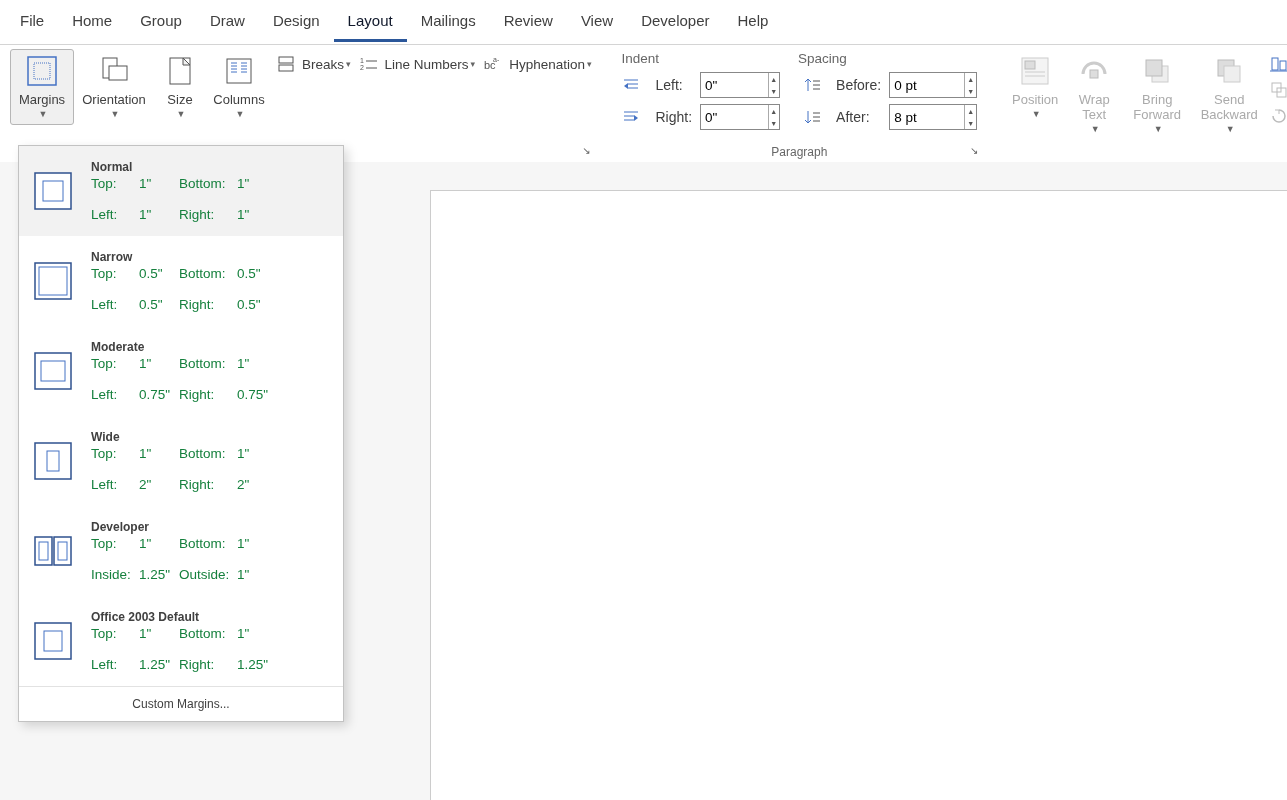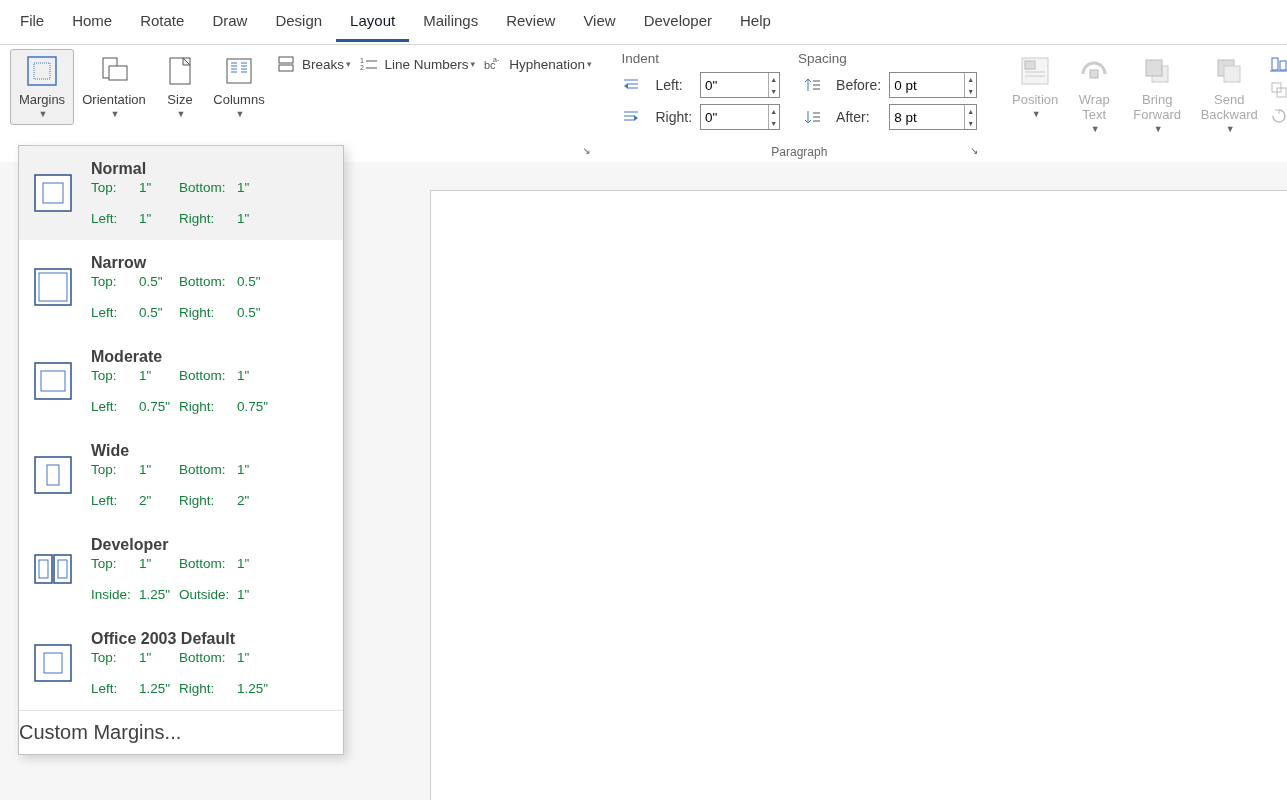--- a/index.html
+++ b/index.html
@@ -181,45 +181,45 @@
     align-items: center;
     padding: 14px 12px;
     cursor: default;
   }
   .dd-item.hover { background: #f2f2f2; }
   .dd-icon {
     width: 44px; height: 44px; margin-right: 16px;
     display:flex;align-items:center;justify-content:center;
   }
   .dd-text { flex: 1; }
-  .dd-title { font-weight: 600; font-size: 16px; margin-bottom: 2px; }
+  .dd-title { font-weight: 600; font-size: 12px; margin-bottom: 2px; }
   .dd-grid {
     display: grid;
     grid-template-columns: 48px 40px 58px 40px;
     row-gap: 16px;
     font-size: 13.5px;
     color: #15803d;
   }
   .dd-sep { height: 1px; background: #e2e2e2; }
   .dd-footer {
     padding: 10px 0;
-    text-align: left;
-    font-size: 20px;
+    text-align: center;
+    font-size: 12px;
     cursor: default;
   }
 
   .icn-marg svg, .dd-icon svg, .bigicon svg, .smallicon svg { display:block; }
 </style>
 </head>
 <body>
 
 <div class="menubar">
   <div class="menuitem">File</div>
   <div class="menuitem">Home</div>
-  <div class="menuitem">Rotate</div>
+  <div class="menuitem">Group</div>
   <div class="menuitem">Draw</div>
   <div class="menuitem">Design</div>
   <div class="menuitem active">Layout</div>
   <div class="menuitem">Mailings</div>
   <div class="menuitem">Review</div>
   <div class="menuitem">View</div>
   <div class="menuitem">Developer</div>
   <div class="menuitem">Help</div>
 </div>
 

